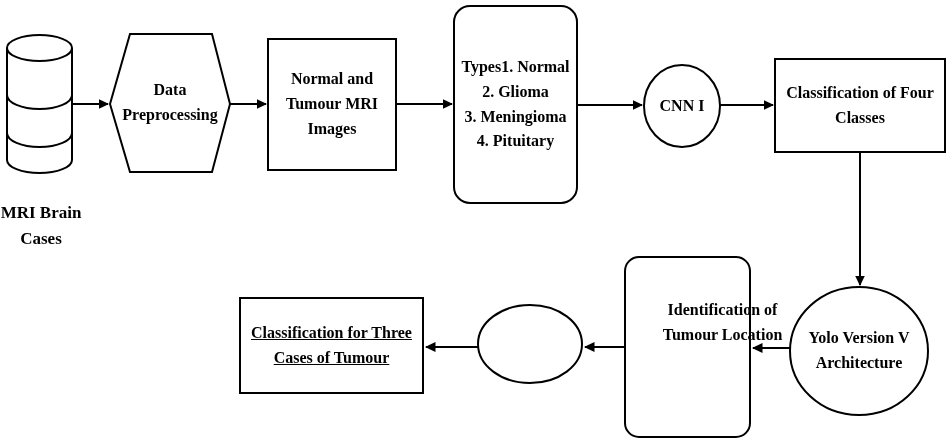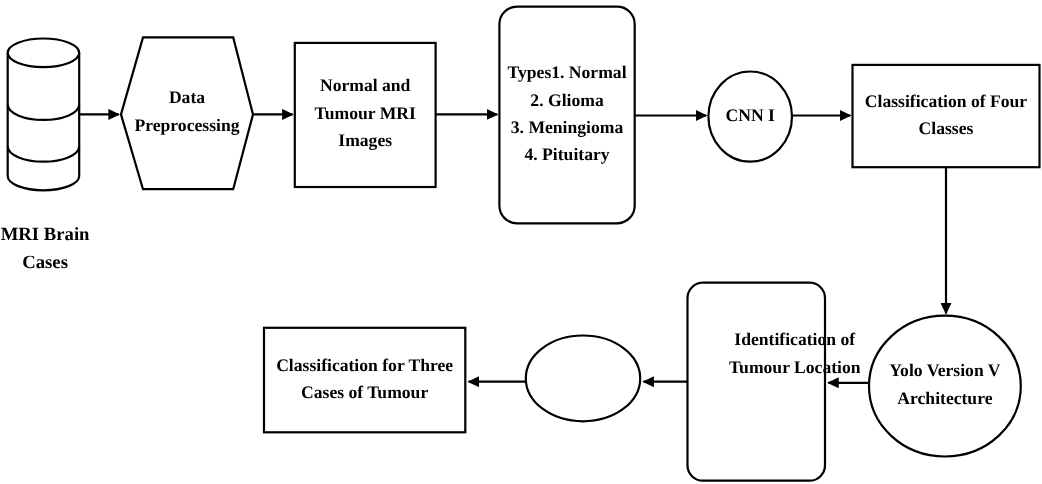--- a/index.html
+++ b/index.html
@@ -101,16 +101,16 @@
   <div class="node-label" style="left:775px; top:59px; width:170px; height:93px;">Classification of Four
 Classes</div>
 
   <div class="node-label" style="left:790px; top:287px; width:138px; height:128px;">Yolo Version V
 Architecture</div>
 
   <div class="node-label" style="left:660px; top:257px; width:125px; height:132px;">Identification of
 Tumour Location</div>
 
 
-  <div class="node-label" style="left:240px; top:298px; width:183px; height:95px;">Classification for Three
+  <div class="node-label" style="left:240px; top:298px; width:183px; height:95px;text-decoration:underline;">Classification for Three
 Cases of Tumour</div>
 
 </div>
 
 </body></html>

